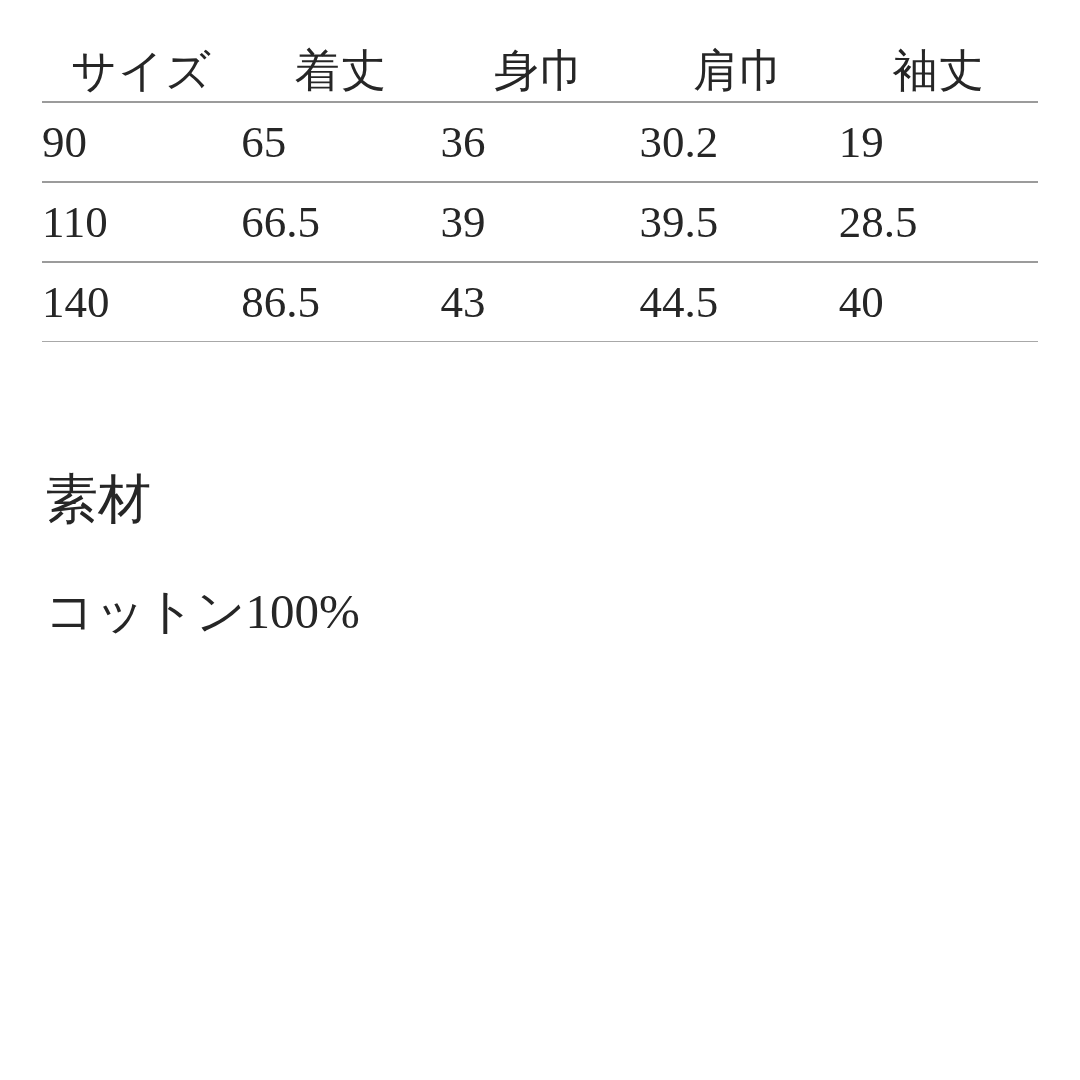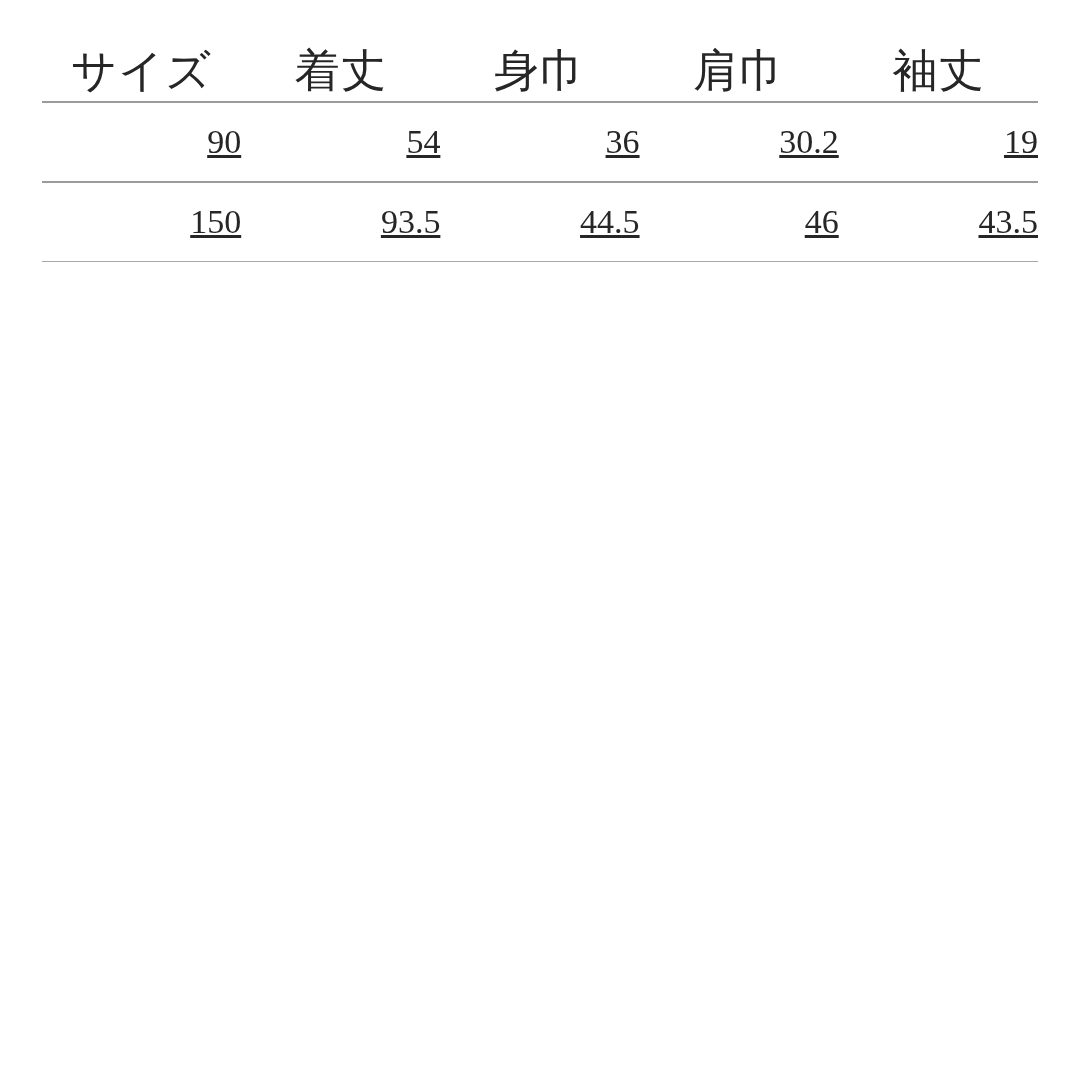--- a/index.html
+++ b/index.html
@@ -28,27 +28,26 @@
     font-weight: normal;
     font-size: 45px;
     height: 61px;
     text-align: center;
     vertical-align: middle;
     padding: 0;
     border-bottom: 2px solid #9b9b9b;
     letter-spacing: 1px;
   }
   table.size-table td {
-    font-size: 34px;
+    font-size: 45px;
     height: 78px;
-    text-align: right;
+    text-align: left;
     vertical-align: middle;
     padding: 0;
     border-bottom: 2px solid #9b9b9b;
-    text-decoration: underline;
   }
   table.size-table tbody tr:last-child td {
     border-bottom: 1px solid #a8a8a8;
   }
   .material-heading {
     margin: 128px 0 0 3px;
     font-size: 53px;
     line-height: 1.1;
   }
   .material-value {
@@ -68,29 +67,38 @@
         <th>サイズ</th>
         <th>着丈</th>
         <th>身巾</th>
         <th>肩巾</th>
         <th>袖丈</th>
       </tr>
     </thead>
     <tbody>
       <tr>
         <td>90</td>
-        <td>54</td>
+        <td>65</td>
         <td>36</td>
         <td>30.2</td>
         <td>19</td>
       </tr>
       <tr>
-        <td>150</td>
-        <td>93.5</td>
+        <td>110</td>
+        <td>66.5</td>
+        <td>39</td>
+        <td>39.5</td>
+        <td>28.5</td>
+      </tr>
+      <tr>
+        <td>140</td>
+        <td>86.5</td>
+        <td>43</td>
         <td>44.5</td>
-        <td>46</td>
-        <td>43.5</td>
+        <td>40</td>
       </tr>
     </tbody>
   </table>
 
+  <div class="material-heading">素材</div>
+  <div class="material-value">コットン100%</div>
 
 </div>
 
 </body></html>

